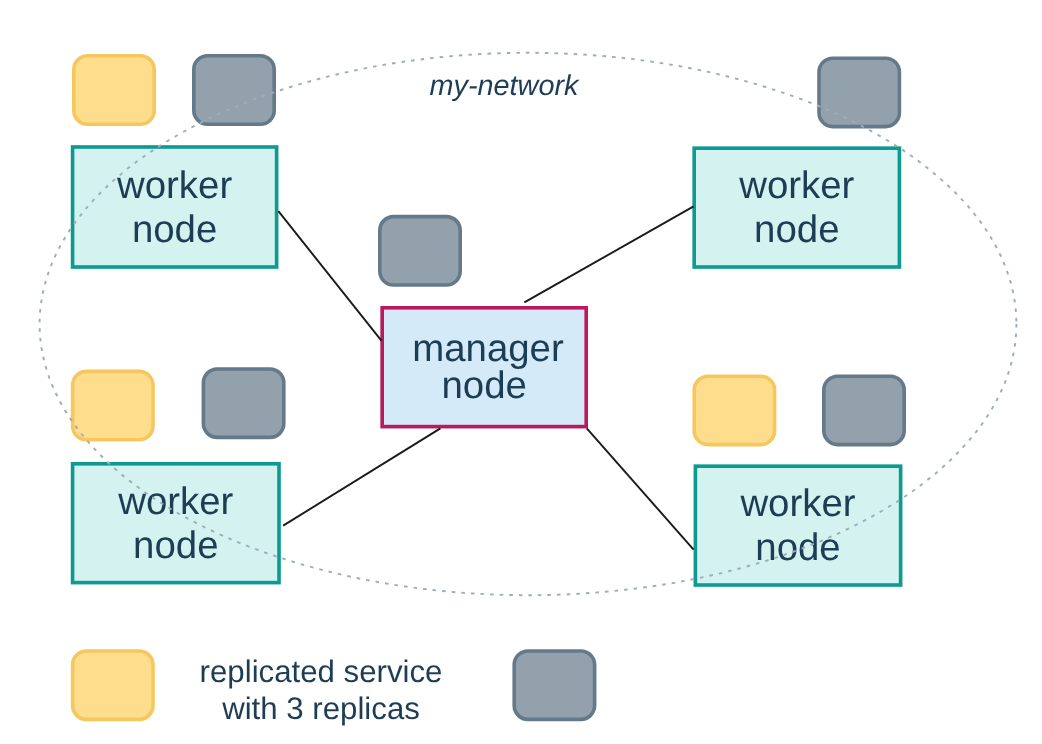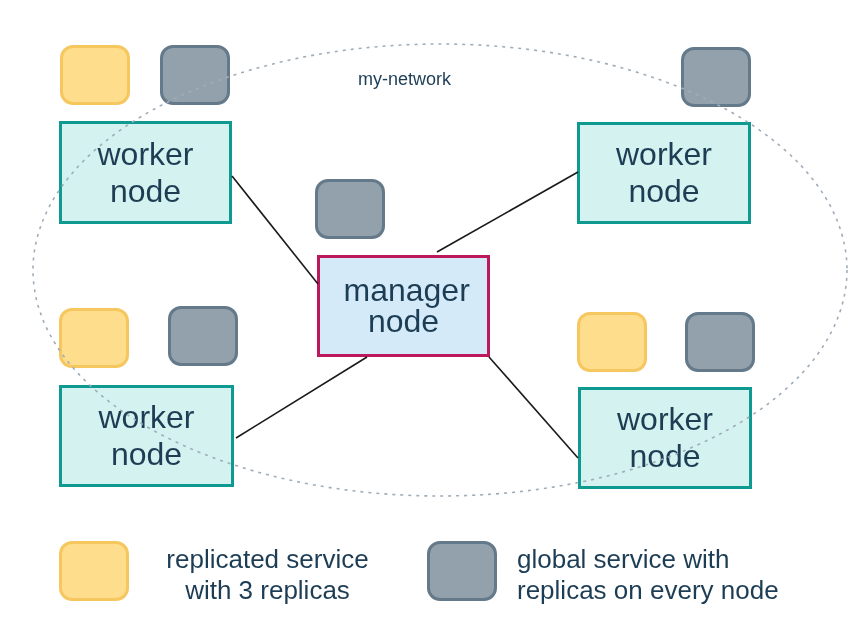--- a/index.html
+++ b/index.html
@@ -30,21 +30,21 @@
   .pos-rep-tl{left:60px;top:45px;}
   .pos-glob-tl{left:160px;top:45px;}
   .pos-glob-tr{left:681px;top:47px;}
   .pos-glob-center{left:315px;top:179px;}
   .pos-rep-bl{left:59px;top:308px;}
   .pos-glob-bl{left:168px;top:306px;}
   .pos-rep-br{left:577px;top:312px;}
   .pos-glob-br{left:685px;top:312px;}
 
   
-  .net-label{position:absolute;left:358px;top:69px;font-size:18px;color:#1d3d55;z-index:2;}
+  .net-label{position:absolute;left:358px;top:58px;font-size:24px;color:#1d3d55;z-index:2;font-style:italic;}
 
   
   .legend-swatch{position:absolute;z-index:2;}
   .pos-legend-rep{left:59px;top:541px;}
   .pos-legend-glob{left:427px;top:541px;}
   .legend-text{position:absolute;font-size:26px;line-height:31px;color:#1d3d55;z-index:2;}
   .pos-legend-rep-text{left:150px;top:544px;width:235px;text-align:center;}
   .pos-legend-glob-text{left:517px;top:544px;width:275px;}
 </style>
 </head>
@@ -81,21 +81,20 @@
   </div>
 
   <div class="node manager pos-manager">
     <span class="lbl">manager node</span>
   </div>
 
   <div class="svc replicated legend-swatch pos-legend-rep"></div>
   <div class="legend-text pos-legend-rep-text">replicated service with 3 replicas</div>
 
   <div class="svc global legend-swatch pos-legend-glob"></div>
-  <div class="legend-text pos-legend-glob-text">global service with replicas on every node</div>
 
   <svg id="overlay" viewBox="0 0 868 620" xmlns="http://www.w3.org/2000/svg">
     <ellipse cx="440" cy="270" rx="407" ry="226" fill="none" stroke="#9fadba" stroke-width="1.6" stroke-dasharray="3 5"></ellipse>
     <line x1="232" y1="176" x2="318" y2="284" stroke="#1a1a1a" stroke-width="1.6"></line>
     <line x1="437" y1="252" x2="578" y2="172" stroke="#1a1a1a" stroke-width="1.6"></line>
     <line x1="367" y1="357" x2="236" y2="438" stroke="#1a1a1a" stroke-width="1.6"></line>
     <line x1="489" y1="357" x2="578" y2="458" stroke="#1a1a1a" stroke-width="1.6"></line>
   </svg>
 
 </div>

